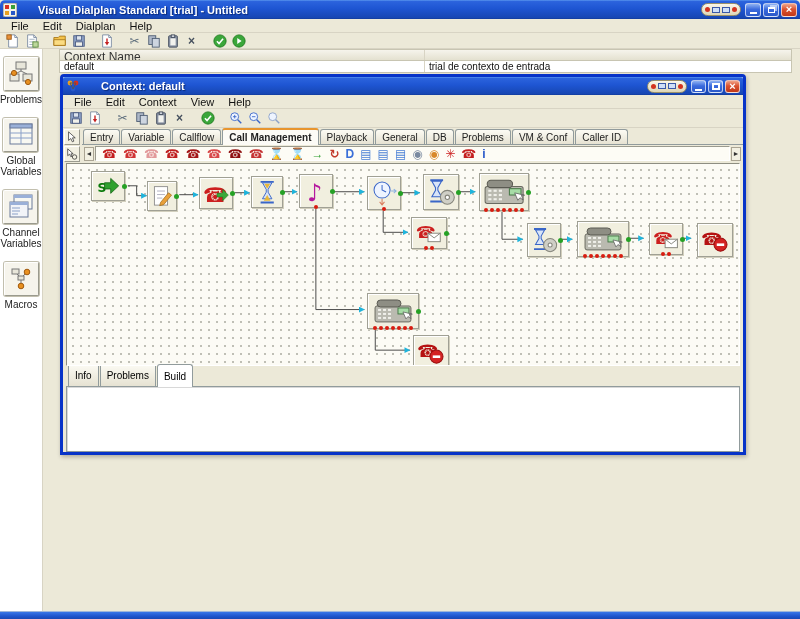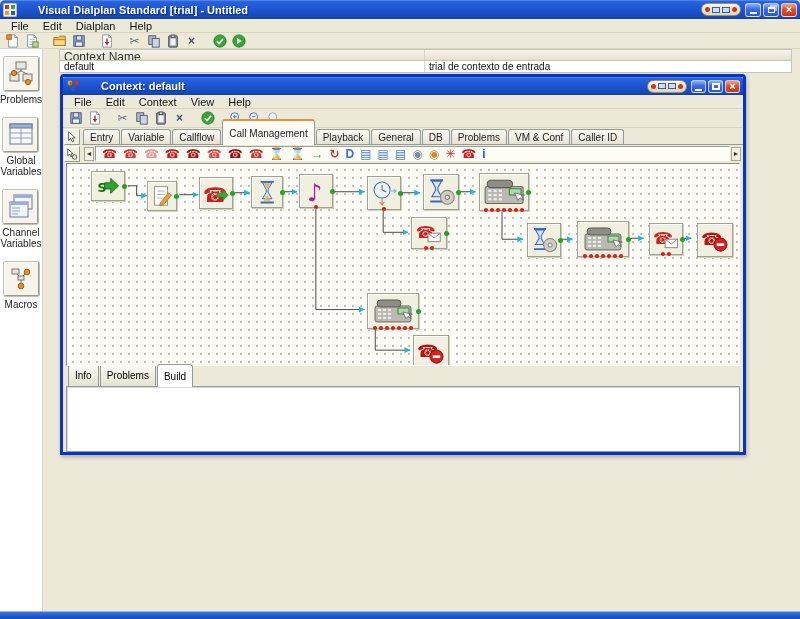--- a/index.html
+++ b/index.html
@@ -69,21 +69,21 @@
   .tabs-area { display:flex; background:#ece9d8; }
   .toolcol { width:19px; display:flex; flex-direction:column; gap:1px; padding:1px 1px; }
   .toolcol .tool { width:16px; height:16px; background:#f2f0e2; border:1px solid;
     border-color:#fff #9a9a8e #9a9a8e #fff; display:flex; align-items:center; justify-content:center; }
   .toolcol svg { width:12px; height:12px; }
   .tabs-stack { flex:1; }
   .tabrow { display:flex; align-items:flex-end; height:17px; border-bottom:1px solid #919b9c; padding-left:1px; }
   .tab { height:15px; display:flex; align-items:center; padding:0 6px; margin-right:1px;
     background:linear-gradient(180deg,#fcfbf4,#e6e2d2); border:1px solid #919b9c; border-bottom:none;
     border-radius:3px 3px 0 0; font-size:10px; color:#222; white-space:nowrap; }
-  .tab.active { height:26px; background:#fcfbf6; border-top:2px solid #e8952e; font-weight:normal;
+  .tab.active { height:17px; background:#fcfbf6; border-top:2px solid #e8952e; font-weight:bold;
     position:relative; z-index:2; margin-bottom:-1px; }
   .palrow { height:17px; display:flex; align-items:center; background:#ece9d8; padding:1px 2px; }
   .palscroll { width:10px; height:14px; background:#f2f0e2; border:1px solid #aaa493;
     display:flex; align-items:center; justify-content:center; font-size:7px; color:#333; }
   .palstrip { flex:1; height:15px; margin:0 1px; background:#fdfcf5; border:1px solid;
     border-color:#9a9a8e #fff #fff #9a9a8e; display:flex; align-items:center; gap:6px; padding:0 6px;
     overflow:hidden; }
   .palicon { font-size:12px; line-height:12px; font-weight:bold; }
 
   

